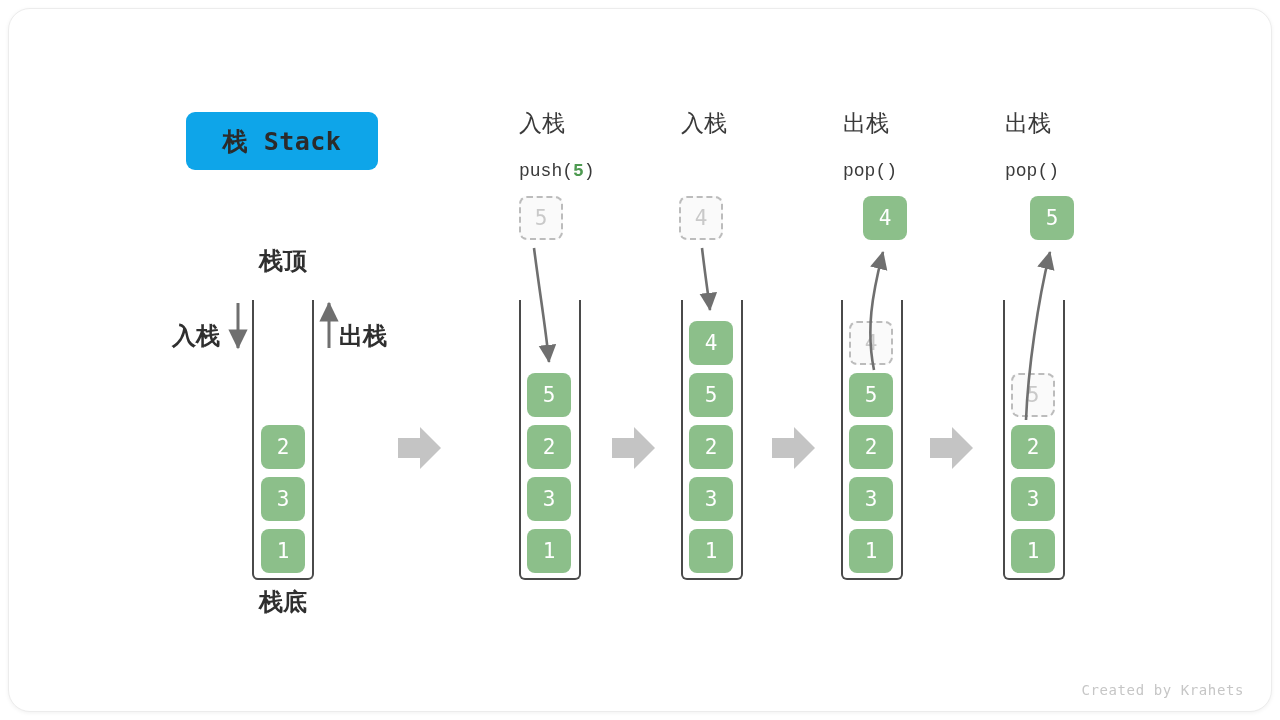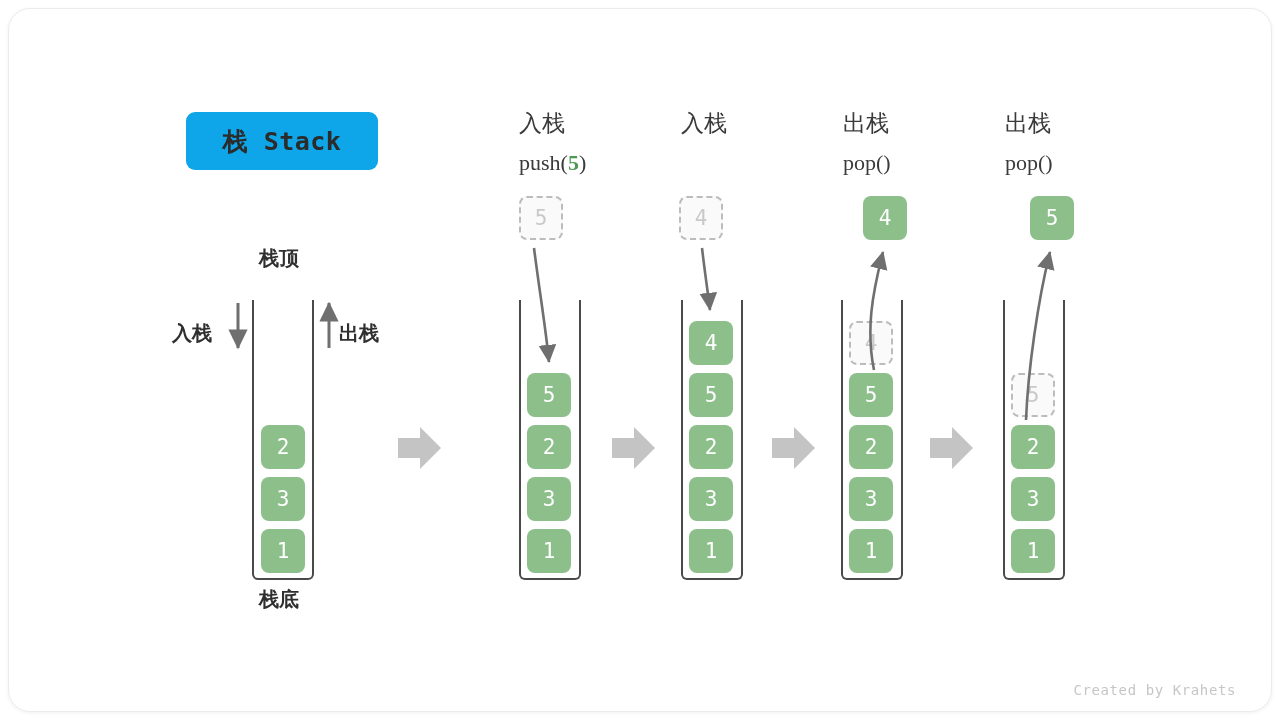--- a/index.html
+++ b/index.html
@@ -54,24 +54,24 @@
     text-align: left;
     color: #3a3a3a;
     line-height: 1.42;
   }
   .op-caption .cn {
     font-family: "Liberation Sans", "DejaVu Sans", sans-serif;
     font-size: 23px;
     display: block;
   }
   .op-caption .code {
-    font-family: Liberation Serif, serif;
-    font-size: 22px;
+    font-family: Liberation Mono, monospace;
+    font-size: 18px;
     display: block;
-    margin-top: 7px;
+    margin-top: 19px;
     white-space: pre;
   }
   .op-caption .code .arg {
     color: #4e9a51;
     font-weight: bold;
   }
 
   
   .vessel {
     width: 62px;
@@ -100,28 +100,28 @@
   .cell.solid { background: #8cbf8a; }
   .cell.ghost {
     background: #fafafa;
     border: 2px dashed #bcbcbc;
     color: #c9c9c9;
   }
 
   
   .label-cn {
     font-family: Liberation Mono, monospace;
-    font-size: 20px;
+    font-size: 24px;
     font-weight: bold;
     color: #2f2f2f;
     white-space: nowrap;
   }
 
   .credit {
-    right: 44px;
+    right: 36px;
     bottom: 22px;
     font-family: "DejaVu Sans Mono", "Liberation Mono", monospace;
     font-size: 14px;
     color: #c6c6c6;
     letter-spacing: 0.6px;
   }
 
   svg.overlay {
     position: absolute;
     left: 0; top: 0;

